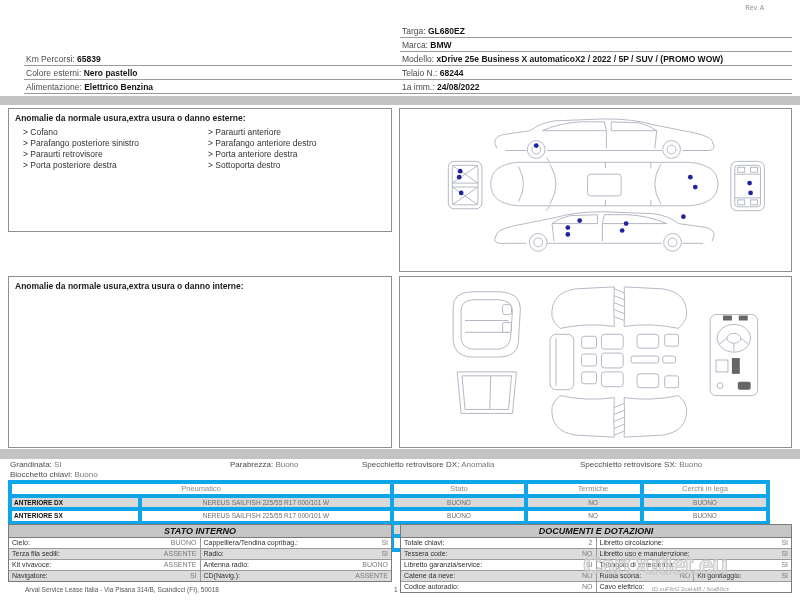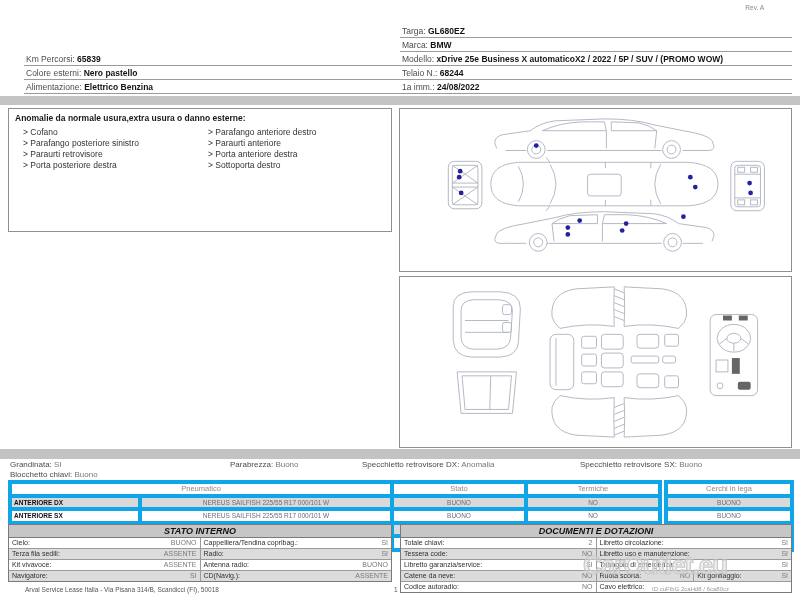--- a/index.html
+++ b/index.html
@@ -38,21 +38,21 @@
   .dark{fill:#666;stroke:none;}
 
   
   .sumline{position:absolute;font-size:8px;}
   .sum-item{position:absolute;white-space:nowrap;}
   .sum-val{color:#777;}
 
   
   table.tyre{position:absolute;border-collapse:collapse;table-layout:fixed;background:#fff;}
   #tyre-main{left:8px;top:480px;width:650px;}
-  #tyre-rim{left:664px;top:480px;width:130px;}
+  #tyre-rim{left:640px;top:480px;width:130px;}
   table.tyre th,table.tyre td{border:4px solid #0ea5e9;font-size:6.5px;line-height:7.5px;
       padding:1px 2px;white-space:nowrap;overflow:hidden;}
   table.tyre th{color:#8a8a8a;font-weight:normal;font-size:7.5px;text-align:center;background:#fff;}
   td.pos{font-weight:bold;color:#111;font-size:7px;}
   td.ctr{text-align:center;color:#6f6f6f;}
   table.tyre tbody tr:nth-child(odd){background:#d9d9d9;}
 
   
   .btable{position:absolute;border:1px solid #7a7a7a;box-sizing:border-box;background:#fff;}
   #tbl-interno{left:8px;top:524px;width:384px;}
@@ -126,22 +126,22 @@
   <div id="box-ext-l" class="abox">
     <h3>Anomalie da normale usura,extra usura o danno esterne:</h3>
     <div class="alist">
       <div class="acol">
         <div class="aitem">Cofano</div>
         <div class="aitem">Parafango posteriore sinistro</div>
         <div class="aitem">Paraurti retrovisore</div>
         <div class="aitem">Porta posteriore destra</div>
       </div>
       <div class="acol">
+        <div class="aitem">Paraurti anteriore</div>
         <div class="aitem">Parafango anteriore destro</div>
-        <div class="aitem">Paraurti anteriore</div>
         <div class="aitem">Porta anteriore destra</div>
         <div class="aitem">Sottoporta destro</div>
       </div>
     </div>
   </div>
 
   <div id="box-ext-r" class="abox">
     <svg class="diagram" id="svg-exterior" width="391" height="162" viewBox="0 0 392 164">
 
       <g class="ln">
@@ -209,20 +209,23 @@
           <circle cx="180" cy="113" r="2.4" fill="#22229e"></circle>
           <circle cx="168" cy="120" r="2.4" fill="#22229e"></circle>
           <circle cx="168" cy="127" r="2.4" fill="#22229e"></circle>
           <circle cx="227" cy="116" r="2.4" fill="#22229e"></circle>
           <circle cx="223" cy="123" r="2.4" fill="#22229e"></circle>
           <circle cx="285" cy="109" r="2.4" fill="#22229e"></circle>
         </g>
     </svg>
   </div>
 
+  <div id="box-int-l" class="abox">
+    <h3>Anomalie da normale usura,extra usura o danno interne:</h3>
+  </div>
 
   <div id="box-int-r" class="abox">
     <svg class="diagram" id="svg-interior" width="391" height="170" viewBox="0 0 392 172">
 
       <g class="ln">
         <path d="M52,30 Q52,16 70,15 L100,15 Q120,16 120,32 L118,66 Q117,80 100,81 L70,81 Q53,80 52,64 Z"></path>
         <path d="M60,34 Q60,24 72,23 L98,23 Q112,24 112,34 L110,62 Q109,72 97,73 L72,73 Q61,72 60,62 Z"></path>
         <line x1="64" y1="44" x2="108" y2="44"></line>
         <line x1="64" y1="56" x2="108" y2="56"></line>
         <rect x="102" y="28" width="9" height="10" rx="2"></rect>

